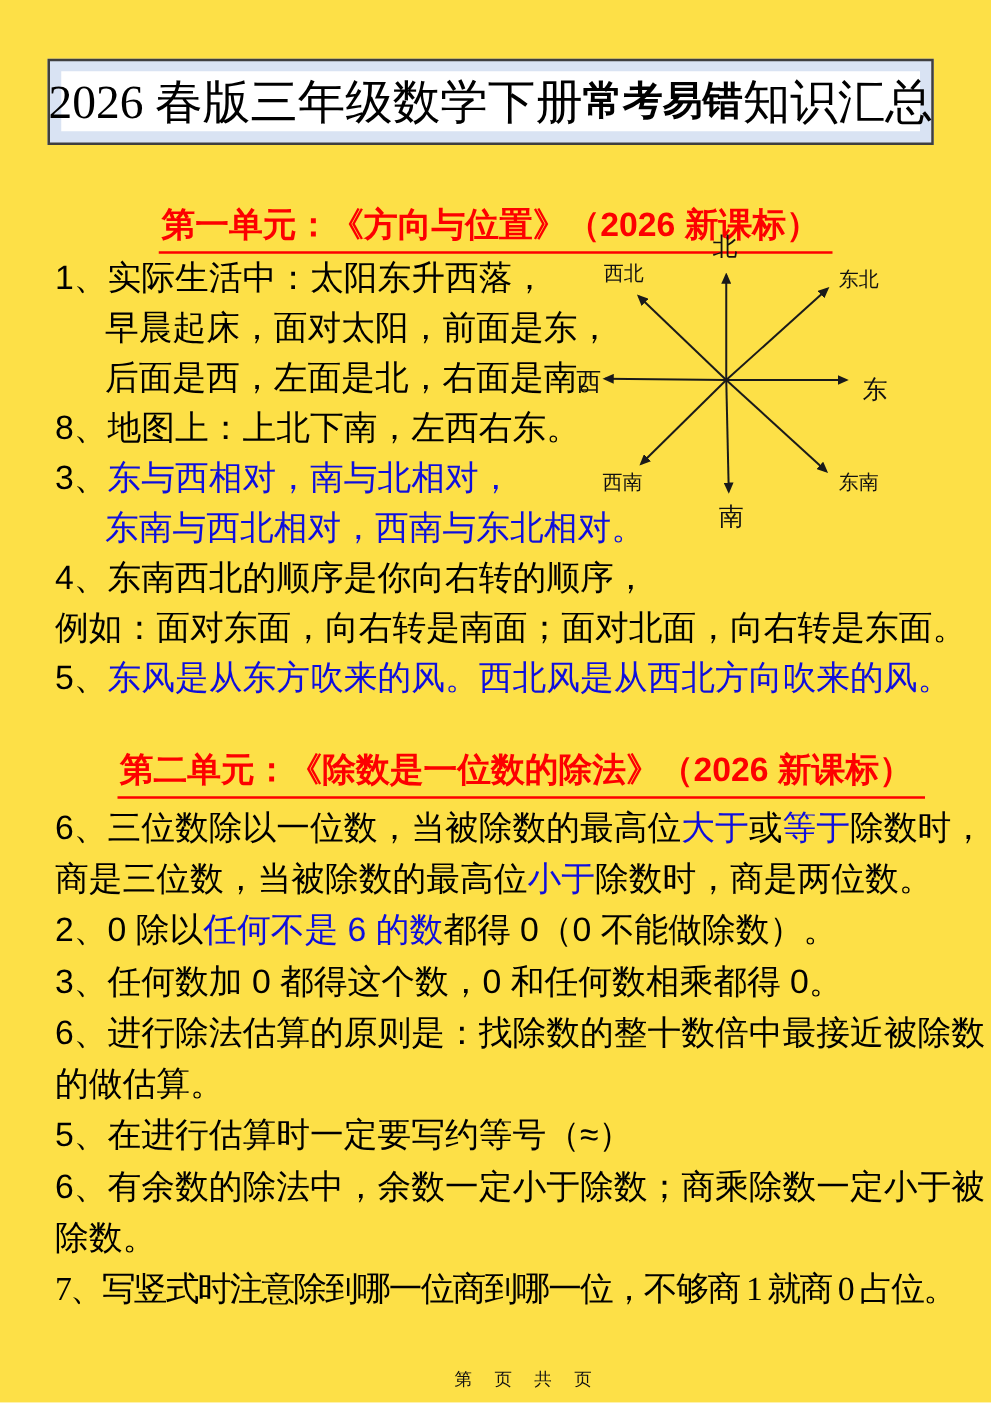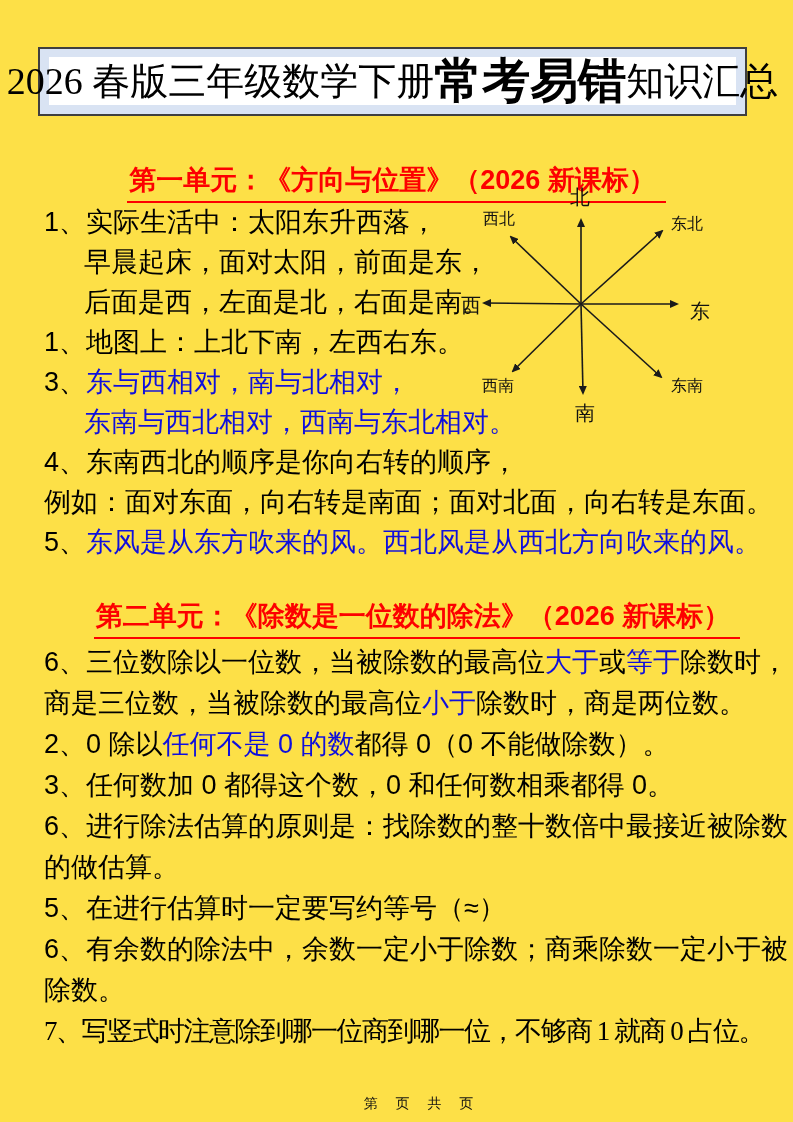--- a/index.html
+++ b/index.html
@@ -32,21 +32,21 @@
     background:#ffffff;
     display:flex;align-items:center;justify-content:center;
     white-space:nowrap;
   }
   .title-inner .t-serif{
     font-family:"Liberation Serif", serif;
     font-size:38px;letter-spacing:0px;
   }
   .title-inner .t-bold{
     font-family:Liberation Sans, sans-serif;
-    font-weight:900;font-size:48px;
+    font-weight:900;font-size:32px;
   }
 
   
   .sec-heading{
     position:absolute;left:0;width:100%;
     text-align:center;
   }
   .sec-heading span{
     display:inline-block;
     color:var(--red);
@@ -110,21 +110,21 @@
   </div>
 
   <div class="sec-heading" id="sec1-heading">
     <span>第一单元：《方向与位置》（2026 新课标）</span>
   </div>
 
   <div class="body-block" id="sec1-body">
       <div class="tline"><span>1、实际生活中：太阳东升西落，</span></div>
       <div class="tline indent"><span>早晨起床，面对太阳，前面是东，</span></div>
       <div class="tline indent"><span>后面是西，左面是北，右面是南。</span></div>
-      <div class="tline"><span>1、地图上：上北下南，左西右东。</span></div>
+      <div class="tline"><span>8、地图上：上北下南，左西右东。</span></div>
       <div class="tline"><span>3、</span><span class="blue">东与西相对，南与北相对，</span></div>
       <div class="tline indent"><span class="blue">东南与西北相对，西南与东北相对。</span></div>
       <div class="tline"><span>4、东南西北的顺序是你向右转的顺序，</span></div>
       <div class="tline"><span>例如：面对东面，向右转是南面；面对北面，向右转是东面。</span></div>
       <div class="tline"><span>5、</span><span class="blue">东风是从东方吹来的风。西北风是从西北方向吹来的风。</span></div>
     </div>
 
   <svg class="compass" viewBox="0 0 276 250">
     <defs>
       <marker id="ah" markerWidth="9" markerHeight="8" refX="7" refY="4" orient="auto" markerUnits="userSpaceOnUse">
@@ -151,21 +151,21 @@
     <text class="inter" x="48" y="208" text-anchor="middle">西南</text>
   </svg>
 
   <div class="sec-heading" id="sec2-heading">
     <span>第二单元：《除数是一位数的除法》（2026 新课标）</span>
   </div>
 
   <div class="body-block" id="sec2-body">
       <div class="tline"><span>6、三位数除以一位数，当被除数的最高位</span><span class="blue">大于</span><span>或</span><span class="blue">等于</span><span>除数时，</span></div>
       <div class="tline"><span>商是三位数，当被除数的最高位</span><span class="blue">小于</span><span>除数时，商是两位数。</span></div>
-      <div class="tline"><span>2、0 除以</span><span class="blue">任何不是 0 的数</span><span>都得 0（0 不能做除数）。</span></div>
+      <div class="tline"><span>2、0 除以</span><span class="blue">任何不是 6 的数</span><span>都得 0（0 不能做除数）。</span></div>
       <div class="tline"><span>3、任何数加 0 都得这个数，0 和任何数相乘都得 0。</span></div>
       <div class="tline"><span>6、进行除法估算的原则是：找除数的整十数倍中最接近被除数</span></div>
       <div class="tline"><span>的做估算。</span></div>
       <div class="tline"><span>5、在进行估算时一定要写约等号（≈）</span></div>
       <div class="tline"><span>6、有余数的除法中，余数一定小于除数；商乘除数一定小于被</span></div>
       <div class="tline"><span>除数。</span></div>
       <div class="tline tight"><span>7、写竖式时注意除到哪一位商到哪一位，不够商 1 就商 0 占位。</span></div>
     </div>
 
   <div class="footer">第 页 共 页</div>

